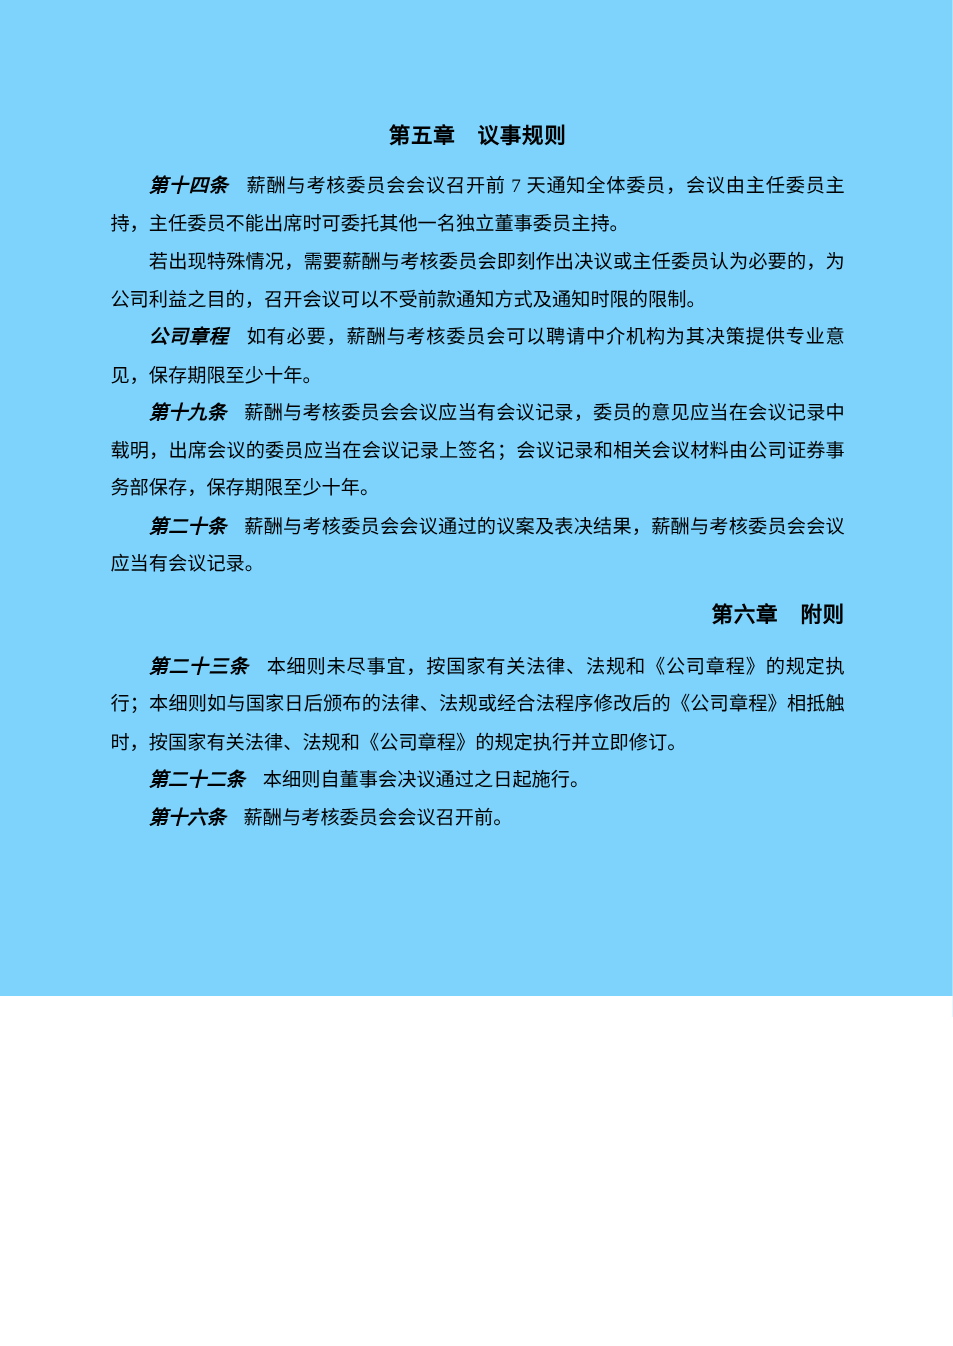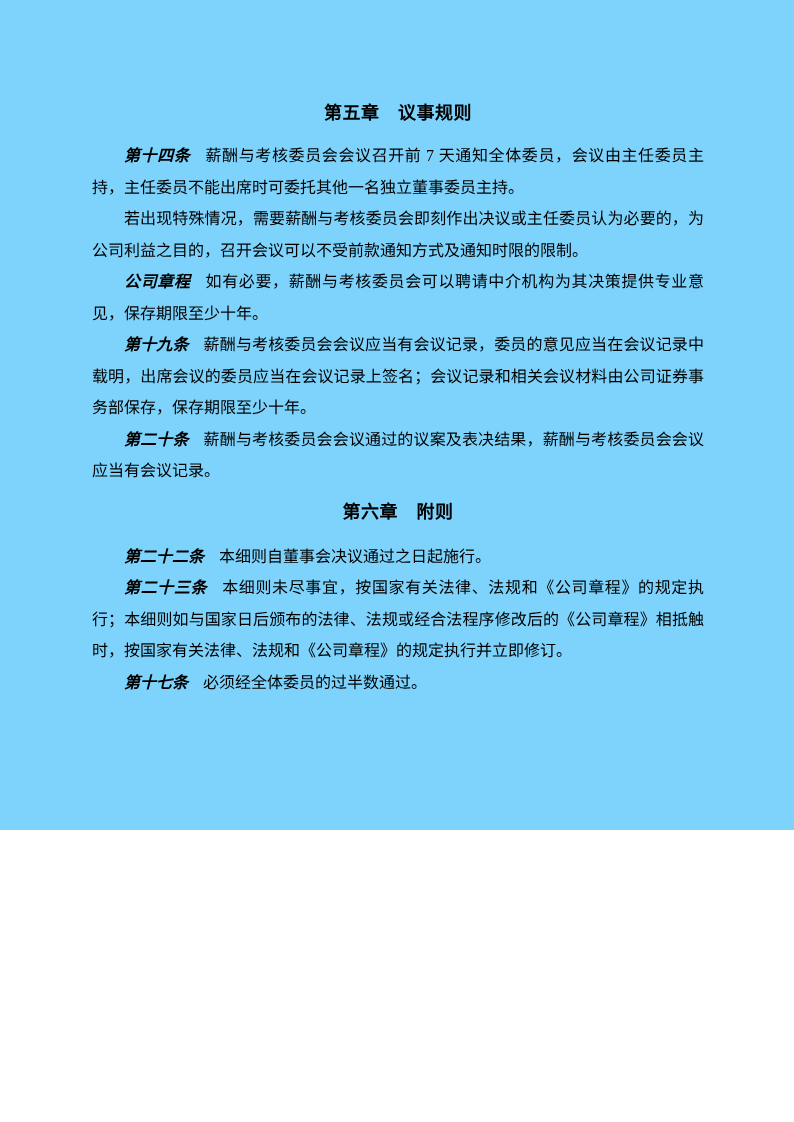--- a/index.html
+++ b/index.html
@@ -27,20 +27,21 @@
     font-size: 18px;
     font-weight: 700;
     text-align: center;
     line-height: 33px;
     margin: 0 0 10px 0;
     letter-spacing: 0.5px;
   }
   .chapter:not(:first-child) .chapter-heading {
     margin-top: 9px;
     margin-bottom: 12px;
+    text-align: right;
   }
   .para {
     margin: 0;
     font-size: 16px;
     line-height: 31.5px;
     text-align: justify;
     text-justify: inter-character;
     text-indent: 32px;
   }
   .article-number {
@@ -73,21 +74,21 @@
   <p class="para"><span class="article-number">第十九条</span><span class="article-text">薪酬与考核委员会会议应当有会议记录，委员的意见应当在会议记录中载明，出席会议的委员应当在会议记录上签名；会议记录和相关会议材料由公司证券事务部保存，保存期限至少十年。</span></p>
 
   <p class="para"><span class="article-number">第二十条</span><span class="article-text">薪酬与考核委员会会议通过的议案及表决结果，薪酬与考核委员会会议应当有会议记录。</span></p>
 
 </div>
   </section>
 
   <section class="chapter">
     <h2 class="chapter-heading">第六章　附则</h2>
     <div class="chapter-body">
+  <p class="para"><span class="article-number">第二十三条</span><span class="article-text">本细则未尽事宜，按国家有关法律、法规和《公司章程》的规定执行；本细则如与国家日后颁布的法律、法规或经合法程序修改后的《公司章程》相抵触时，按国家有关法律、法规和《公司章程》的规定执行并立即修订。</span></p>
+
   <p class="para"><span class="article-number">第二十二条</span><span class="article-text">本细则自董事会决议通过之日起施行。</span></p>
 
-  <p class="para"><span class="article-number">第二十三条</span><span class="article-text">本细则未尽事宜，按国家有关法律、法规和《公司章程》的规定执行；本细则如与国家日后颁布的法律、法规或经合法程序修改后的《公司章程》相抵触时，按国家有关法律、法规和《公司章程》的规定执行并立即修订。</span></p>
-
-  <p class="para"><span class="article-number">第十七条</span><span class="article-text">必须经全体委员的过半数通过。</span></p>
+  <p class="para"><span class="article-number">第十六条</span><span class="article-text">薪酬与考核委员会会议召开前。</span></p>
 </div>
   </section>
 </div>
 </div>
 
 </body></html>

